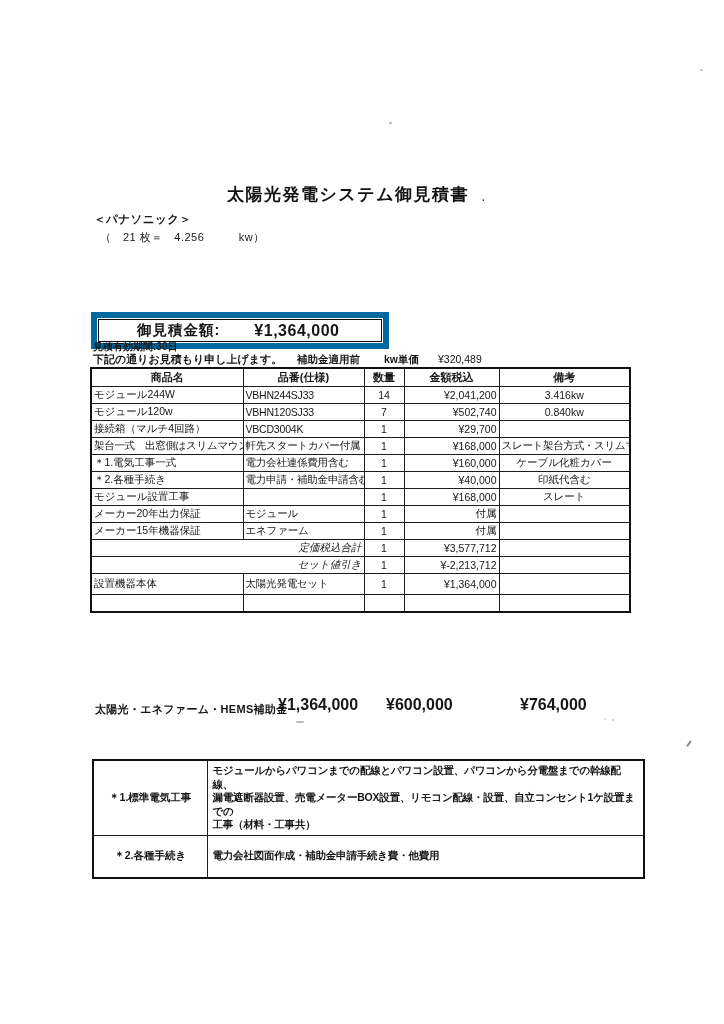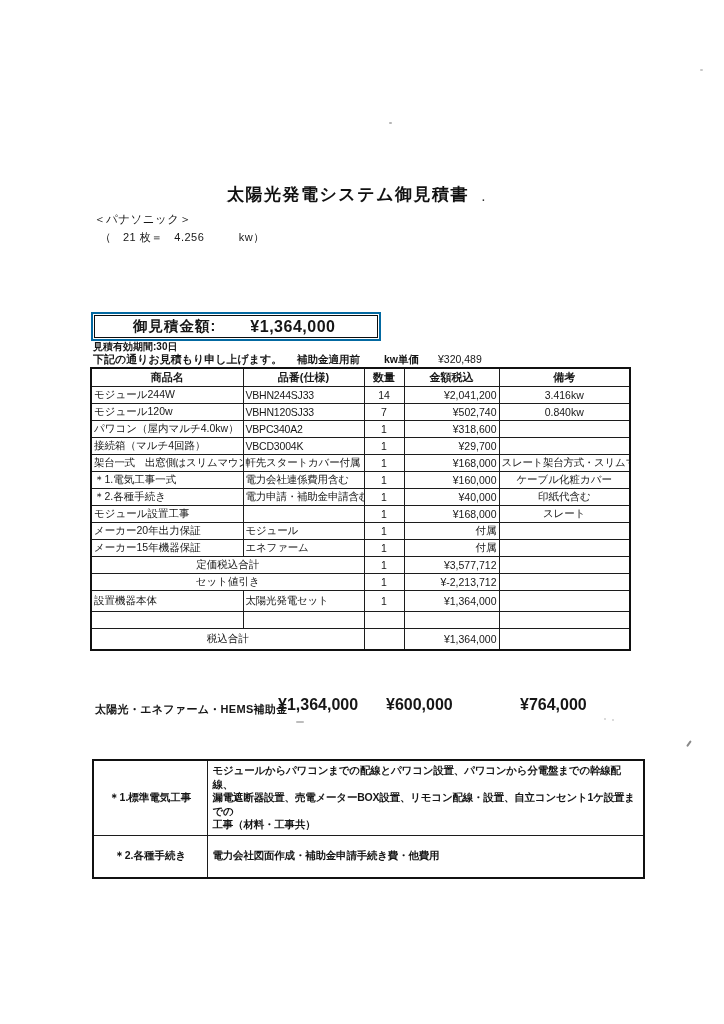--- a/index.html
+++ b/index.html
@@ -11,27 +11,27 @@
     -webkit-font-smoothing:antialiased;
   }
   .abs{position:absolute;}
 
   
   .doc-title{
     left:-14px;top:183px;width:724px;text-align:center;
     font-size:17px;font-weight:bold;letter-spacing:1.5px;color:#111;
   }
   .title-dot{left:482px;top:192px;font-size:10px;font-weight:bold;color:#333;}
-  .maker-line{left:94px;top:212px;font-size:11.5px;font-weight:normal;letter-spacing:.5px;}
+  .maker-line{left:94px;top:212px;font-size:11.5px;font-weight:bold;letter-spacing:.5px;}
   .panel-line{left:100px;top:230px;font-size:11px;white-space:pre;letter-spacing:.5px;}
 
   
   .quote-box{
     left:91px;top:312px;width:286px;height:25px;
-    border:2px solid #0369a1;background:#fff;
+    border:6px solid #0369a1;background:#fff;
   }
   .quote-box-inner{
     position:absolute;inset:1px;border:1px solid #0d0d0d;
     display:flex;align-items:center;
   }
   .quote-label{margin-left:38px;font-size:14.5px;font-weight:bold;letter-spacing:1px;}
   .quote-amount{margin-left:34px;font-size:16px;font-weight:bold;letter-spacing:.5px;}
 
   
   .validity{left:93px;top:340px;font-size:10px;font-weight:bold;}
@@ -50,21 +50,21 @@
   }
   .main-table th{height:17px;font-size:11px;font-weight:bold;text-align:center;}
   .main-table td{height:16px;font-size:10.5px;}
   .c-name{text-align:left;padding-left:4px;margin-left:39px;}
   .c-part{text-align:left;padding-left:4px;letter-spacing:-.2px;}
   .c-qty{text-align:center;}
   .c-amt{text-align:right;padding-right:3px;}
   .c-note{text-align:center;}
   .small-name{font-size:8px;letter-spacing:-.3px;}
   .small-note{font-size:7px;letter-spacing:-.3px;}
-  .span-label{text-align:center;font-size:11px;}
+  .span-label{text-align:right;font-size:11px;font-style:italic;}
   .part-center{text-align:left;}
   .big-amt{font-size:12.5px;}
   .row-tall td{height:20px;}
   .row-empty td{height:16px;}
 
   
   .subsidy-label{left:95px;top:702px;font-size:11px;font-weight:bold;letter-spacing:.3px;}
   .subsidy-a1{left:278px;top:696px;font-size:16px;font-weight:bold;}
   .subsidy-a2{left:386px;top:696px;font-size:16px;font-weight:bold;}
   .subsidy-a3{left:520px;top:696px;font-size:16px;font-weight:bold;}
@@ -138,27 +138,20 @@
       <td class="c-note">3.416kw</td>
     </tr>
     <tr>
       <td class="c-name">モジュール120w</td>
       <td class="c-part">VBHN120SJ33</td>
       <td class="c-qty">7</td>
       <td class="c-amt">¥502,740</td>
       <td class="c-note">0.840kw</td>
     </tr>
     <tr>
-      <td class="c-name">パワコン（屋内マルチ4.0kw）</td>
-      <td class="c-part">VBPC340A2</td>
-      <td class="c-qty">1</td>
-      <td class="c-amt">¥318,600</td>
-      <td class="c-note"></td>
-    </tr>
-    <tr>
       <td class="c-name">接続箱（マルチ4回路）</td>
       <td class="c-part">VBCD3004K</td>
       <td class="c-qty">1</td>
       <td class="c-amt">¥29,700</td>
       <td class="c-note"></td>
     </tr>
     <tr>
       <td class="c-name small-name">架台一式　出窓側はスリムマウント方式</td>
       <td class="c-part">軒先スタートカバー付属</td>
       <td class="c-qty">1</td>
@@ -217,26 +210,20 @@
       <td class="c-part part-center">太陽光発電セット</td>
       <td class="c-qty">1</td>
       <td class="c-amt big-amt">¥1,364,000</td>
       <td class="c-note"></td>
     </tr>
     <tr class="row-empty">
       <td class="c-name"></td>
       <td class="c-part"></td>
       <td class="c-qty"></td>
       <td class="c-amt"></td>
-      <td class="c-note"></td>
-    </tr>
-    <tr class="row-tall">
-      <td class="span-label" colspan="2">税込合計</td>
-      <td class="c-qty"></td>
-      <td class="c-amt big-amt">¥1,364,000</td>
       <td class="c-note"></td>
     </tr>
   </tbody>
     </table>
 </div>
 
 <div class="abs subsidy-label">太陽光・エネファーム・HEMS補助金</div>
 <div class="abs subsidy-a1">¥1,364,000</div>
 <div class="abs subsidy-a2">¥600,000</div>
 <div class="abs subsidy-a3">¥764,000</div>

